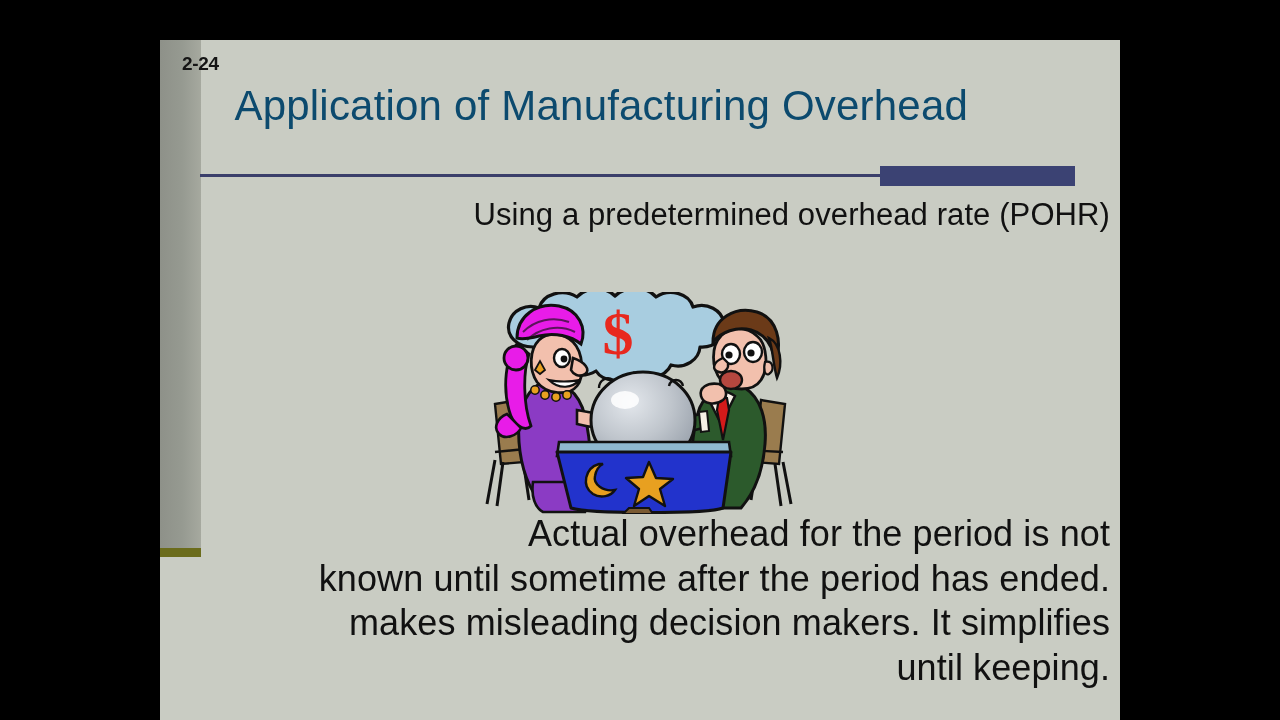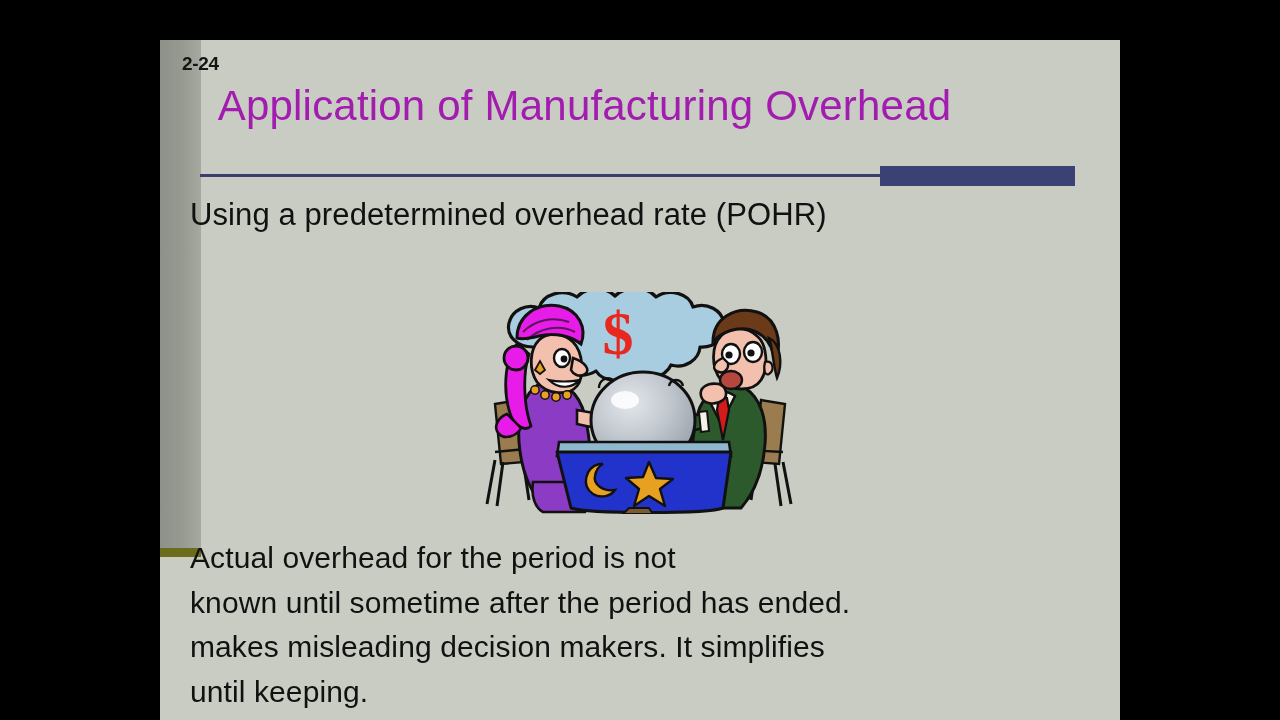--- a/index.html
+++ b/index.html
@@ -56,23 +56,23 @@
     font-weight: bold;
     color: #151515;
     letter-spacing: -0.3px;
   }
   
   #slide-title {
     position: absolute;
     left: 41px;
     top: 42px;
     width: 767px;
-    text-align: center;
+    text-align: right;
     font-size: 42px;
-    color: #a21caf;
+    color: #0c4a6e;
     letter-spacing: 0.2px;
     white-space: nowrap;
   }
   
   #title-rule {
     position: absolute;
     left: 40px;
     top: 134px;
     width: 680px;
     height: 3px;
@@ -84,32 +84,32 @@
     top: 126px;
     width: 195px;
     height: 20px;
     background: #3b4273;
   }
   
   .body-text {
     position: absolute;
     left: 30px;
     width: 920px;
-    text-align: left;
+    text-align: right;
     color: #111111;
     font-size: 31px;
     line-height: 54px;
     letter-spacing: 0.1px;
   }
   #body-top {
     top: 148px;
   }
   #body-bottom {
-    top: 496px;
-    font-size: 30px;
+    top: 472px;
+    font-size: 36px;
     line-height: 44.5px;
   }
   .body-line { display: block; white-space: nowrap; }
 
   
   #illustration {
     position: absolute;
     left: 313px;
     top: 252px;
     width: 340px;

